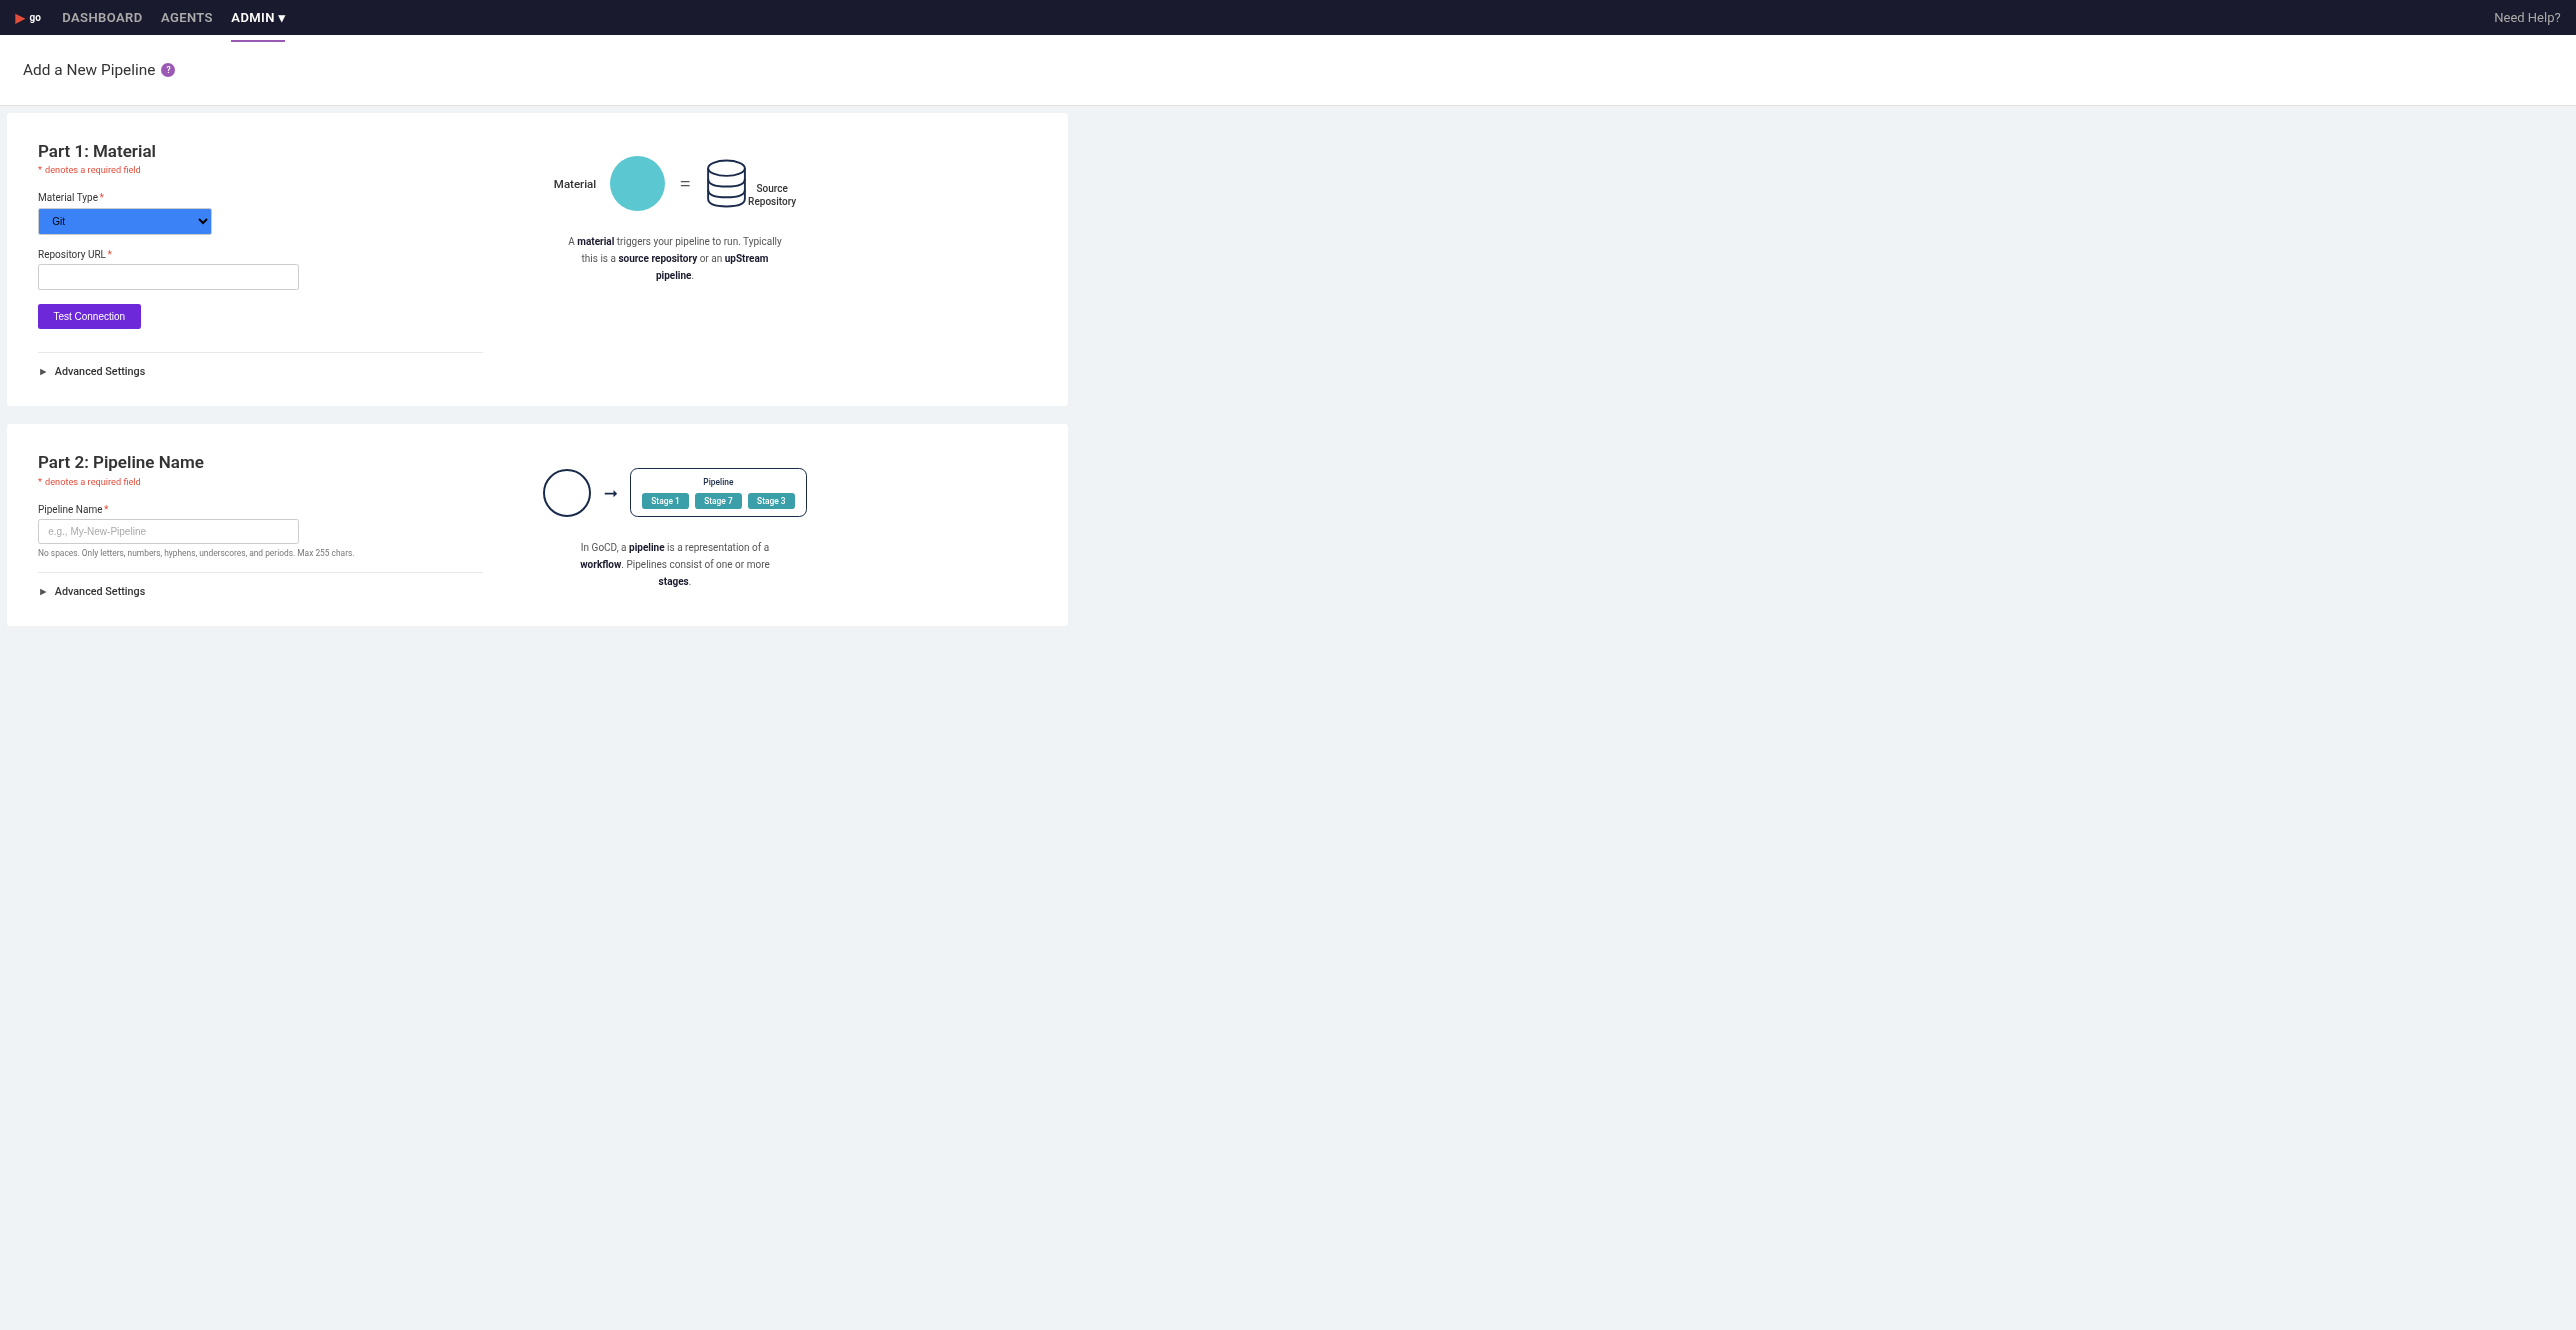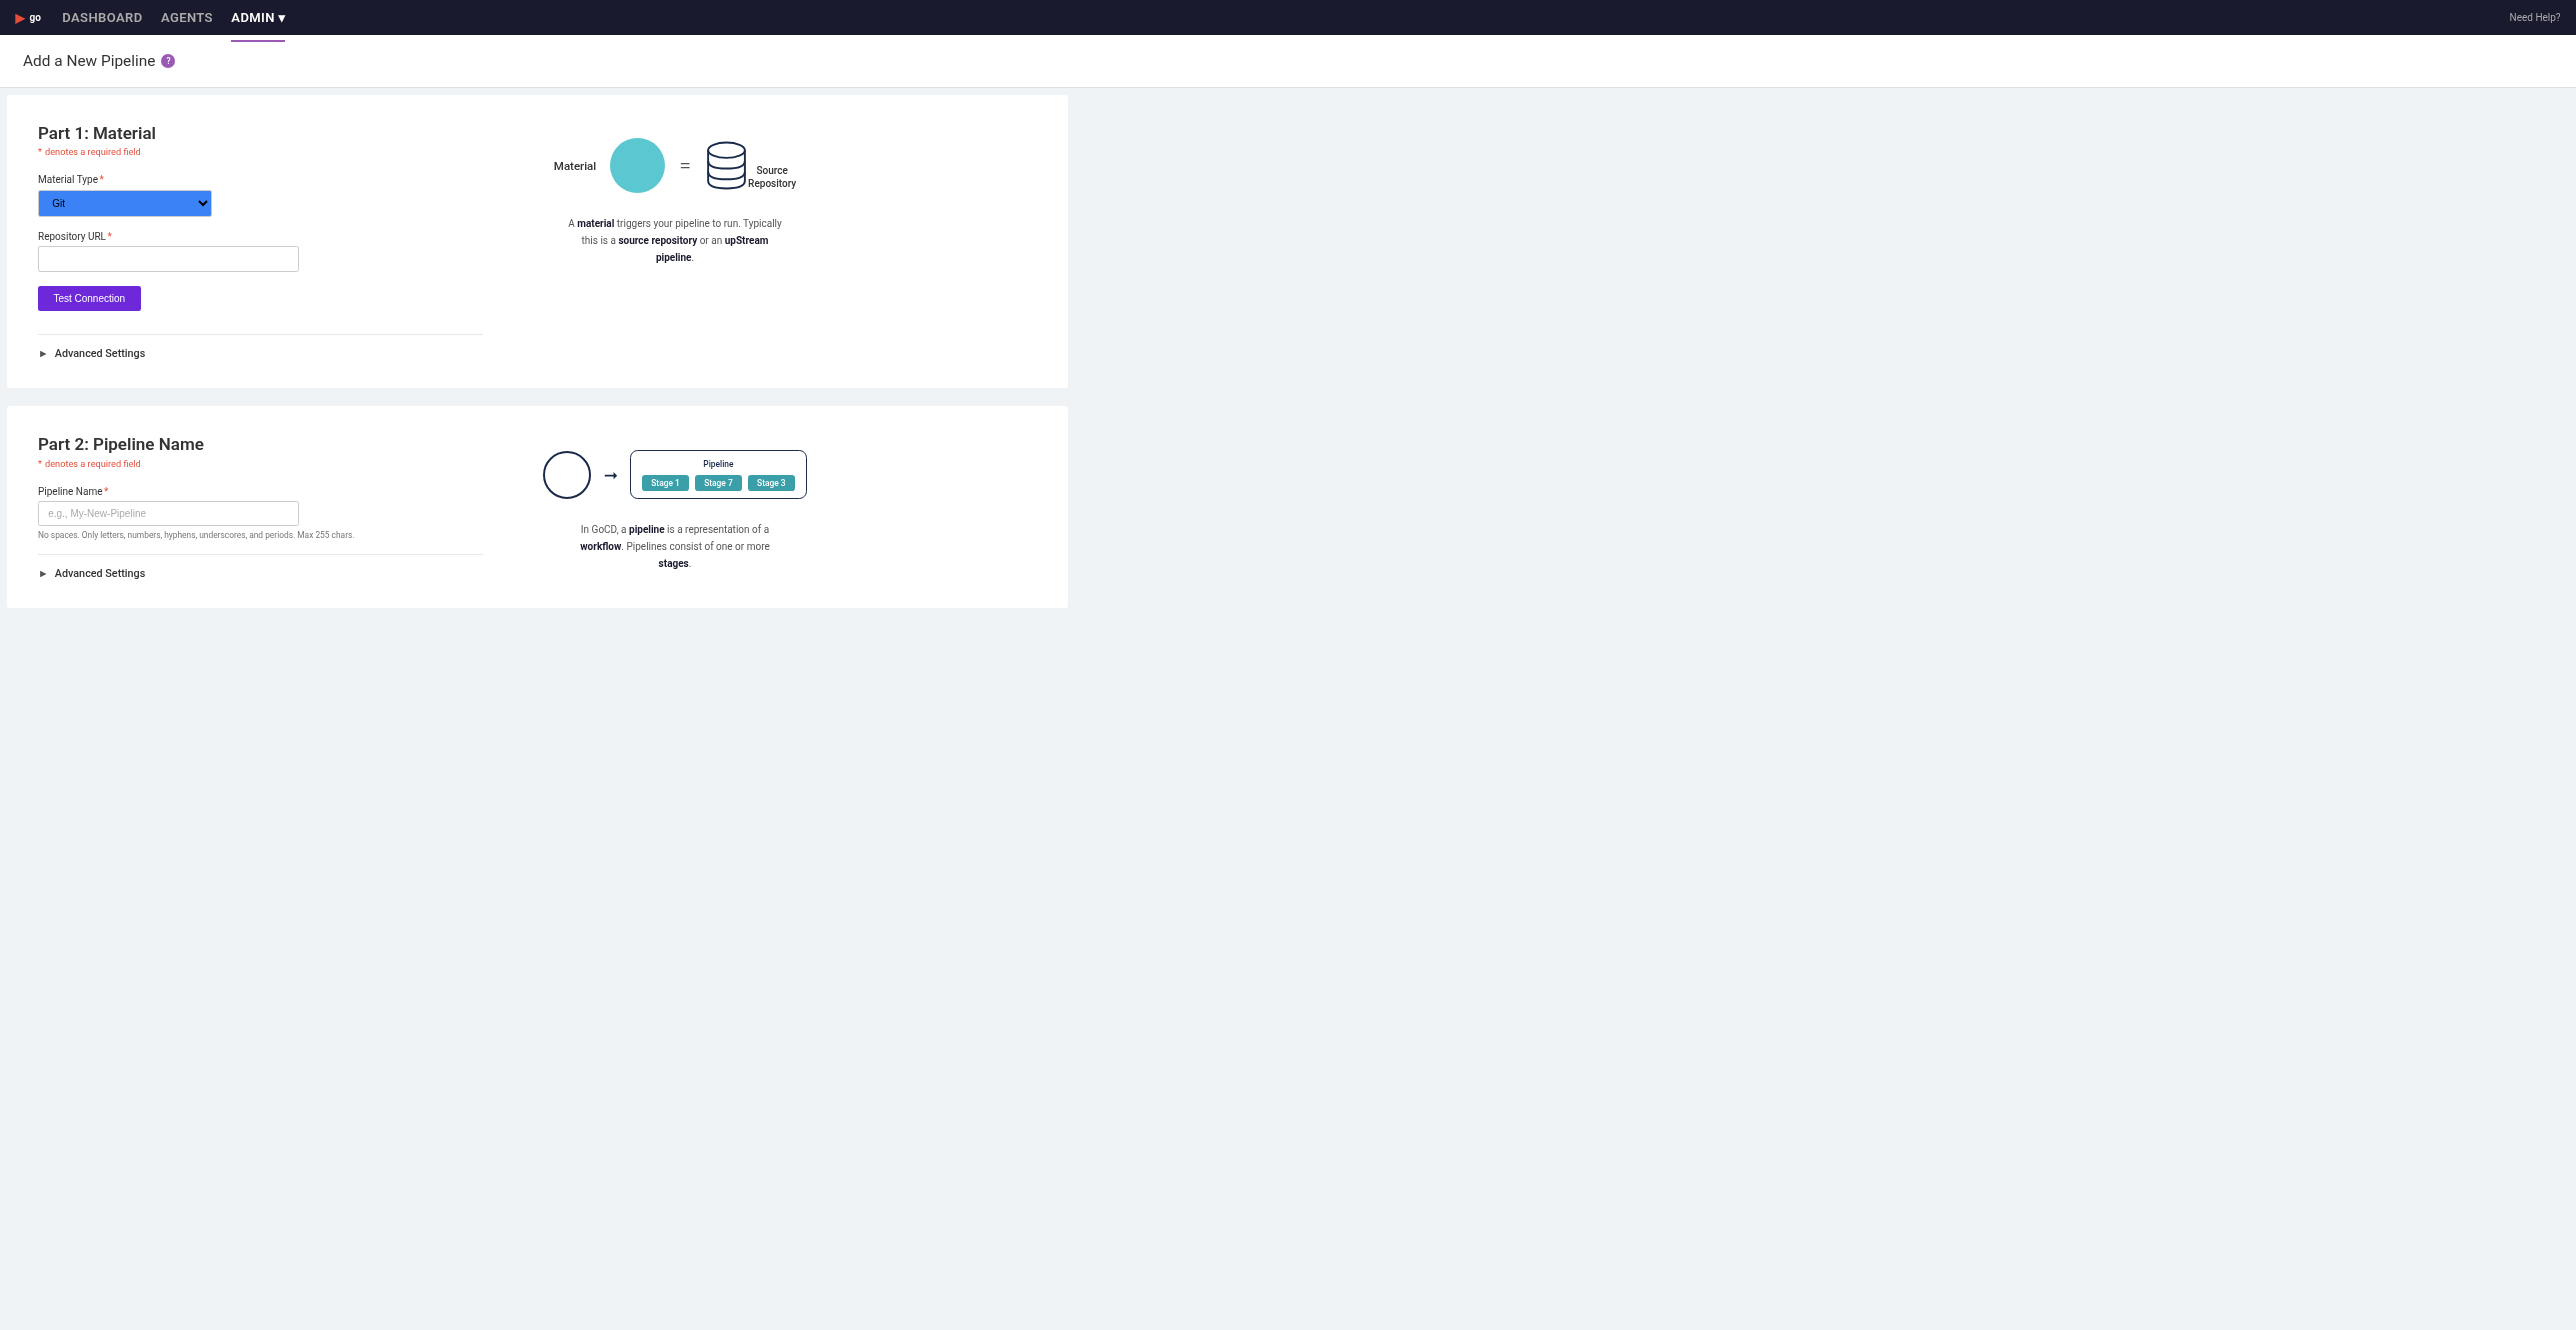--- a/index.html
+++ b/index.html
@@ -54,28 +54,28 @@
       position: absolute;
       bottom: 0;
       left: 0;
       right: 0;
       height: 2.3px;
       background: #9b59b6;
     }
     .nav-right {
       margin-left: auto;
       color: #aaa;
-      font-size: 10px;
+      font-size: 13px;
       cursor: pointer;
     }
 
     
     .page-header {
       background: #fff;
-      padding: 17px 23px;
+      padding: 26px 23px;
       border-bottom: 0.8px solid #e0e0e0;
       display: flex;
       align-items: center;
       gap: 6.1px;
     }
     .page-title {
       font-size: 15.4px;
       font-weight: 400;
       color: #333;
     }

